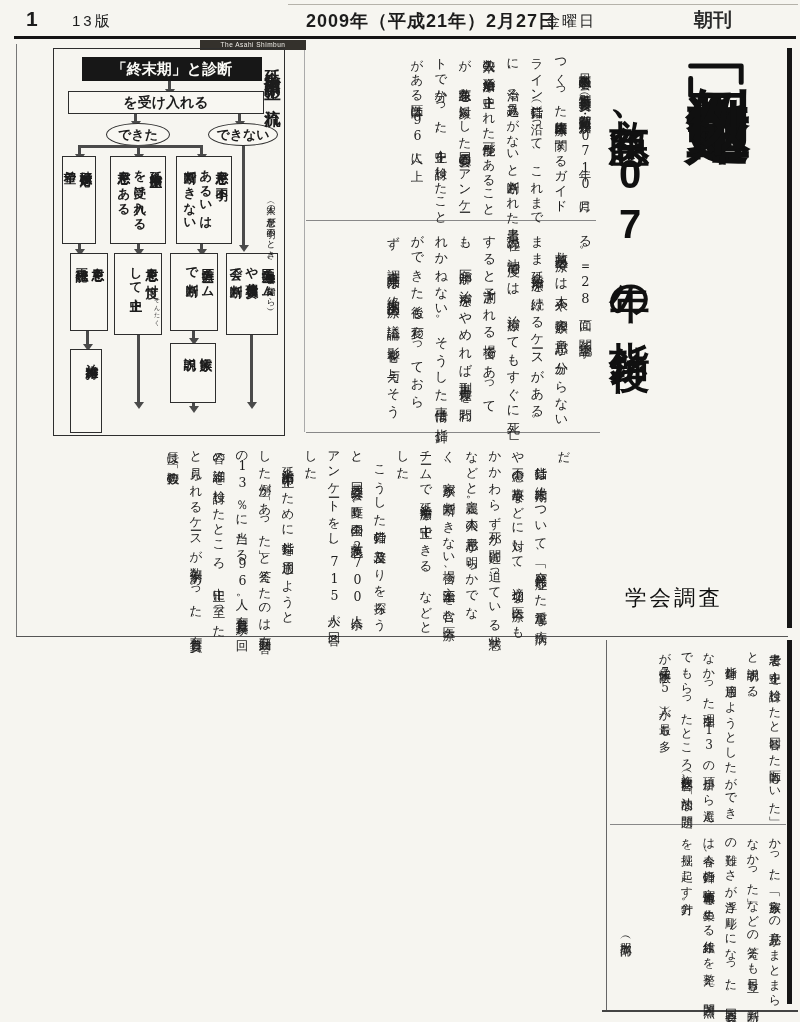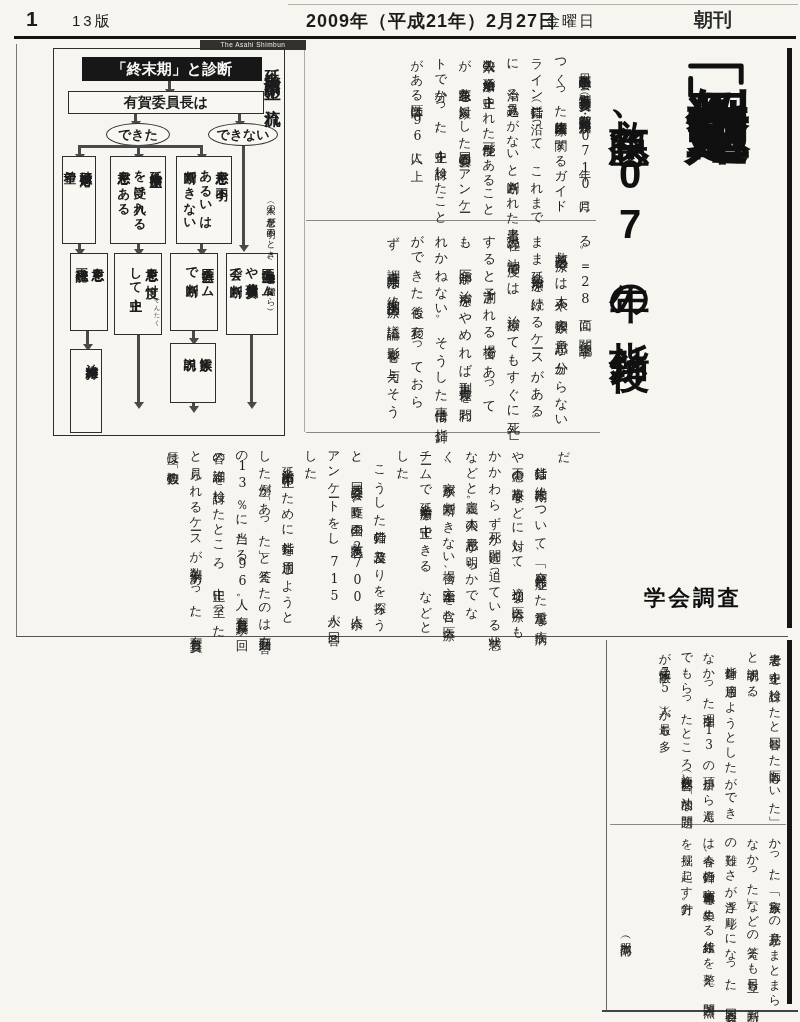--- a/index.html
+++ b/index.html
@@ -47,21 +47,21 @@
   .lowband1{left:610px;top:644px;width:176px;height:178px;font-size:12px;letter-spacing:1.4px;line-height:22px;}
   .lowband2{left:610px;top:830px;width:176px;height:178px;font-size:12px;letter-spacing:1.4px;line-height:22px;}
   .byline{left:612px;top:932px;width:22px;height:76px;font-size:12px;letter-spacing:1px;}
   
   .hlmain{position:absolute;left:652px;top:52px;width:134px;height:580px;
           writing-mode:vertical-rl;text-orientation:upright;font-size:64px;font-weight:900;
           line-height:134px;letter-spacing:-2px;color:#101010;}
   .hlsub{position:absolute;left:606px;top:88px;width:48px;height:548px;
          writing-mode:vertical-rl;text-orientation:upright;font-size:40px;font-weight:900;
          line-height:48px;letter-spacing:6px;color:#101010;}
-  .hltag{position:absolute;left:625px;top:583px;font-size:21.5px;font-weight:700;letter-spacing:3px;color:#101010;margin-left:19px;}
+  .hltag{position:absolute;left:625px;top:583px;font-size:21.5px;font-weight:400;letter-spacing:3px;color:#101010;}
 </style>
 </head>
 <body>
 
 <div class="page">
 
   <div class="rule" style="left:288px;top:4px;width:510px;height:1px;background:#b5b2aa;"></div>
   <div class="hd pageno">1</div>
   <div class="hd edition">13版</div>
   <div class="hd date">2009年（平成21年）2月27日</div>
@@ -78,21 +78,21 @@
   <div class="rule" style="left:602px;top:1010px;width:196px;height:2px;background:#444;"></div>
   <div class="rule" style="left:606px;top:640px;width:1px;height:370px;background:#666;"></div>
   <div class="rule" style="left:787px;top:48px;width:5px;height:580px;background:#151515;"></div>
   <div class="rule" style="left:787px;top:640px;width:5px;height:364px;background:#151515;"></div>
 
   <div class="masthead">The Asahi Shimbun</div>
 
   <div class="chart">
     <div class="blackbar" style="left:28px;top:8px;width:180px;height:24px;font-size:15px;line-height:24px;">「終末期」と診断</div>
     <div class="arr" style="left:114px;top:32px;height:9px;"></div>
-    <div class="hbox" style="left:14px;top:42px;width:196px;height:23px;font-size:14px;line-height:21px;">有賀委員長は</div>
+    <div class="hbox" style="left:14px;top:42px;width:196px;height:23px;font-size:14px;line-height:21px;">を受け入れる</div>
     <div class="arr" style="left:80px;top:65px;height:8px;"></div>
     <div class="arr" style="left:184px;top:65px;height:8px;"></div>
     <div class="oval" style="left:52px;top:74px;width:64px;height:23px;line-height:21px;">できた</div>
     <div class="oval" style="left:154px;top:74px;width:70px;height:23px;line-height:21px;">できない</div>
     <div class="hline" style="left:24px;top:96px;width:124px;"></div>
     <div class="arr" style="left:24px;top:96px;height:10px;"></div>
     <div class="arr" style="left:83px;top:96px;height:10px;"></div>
     <div class="arr" style="left:146px;top:96px;height:10px;"></div>
     <div class="arr" style="left:188px;top:97px;height:100px;"></div>
 

